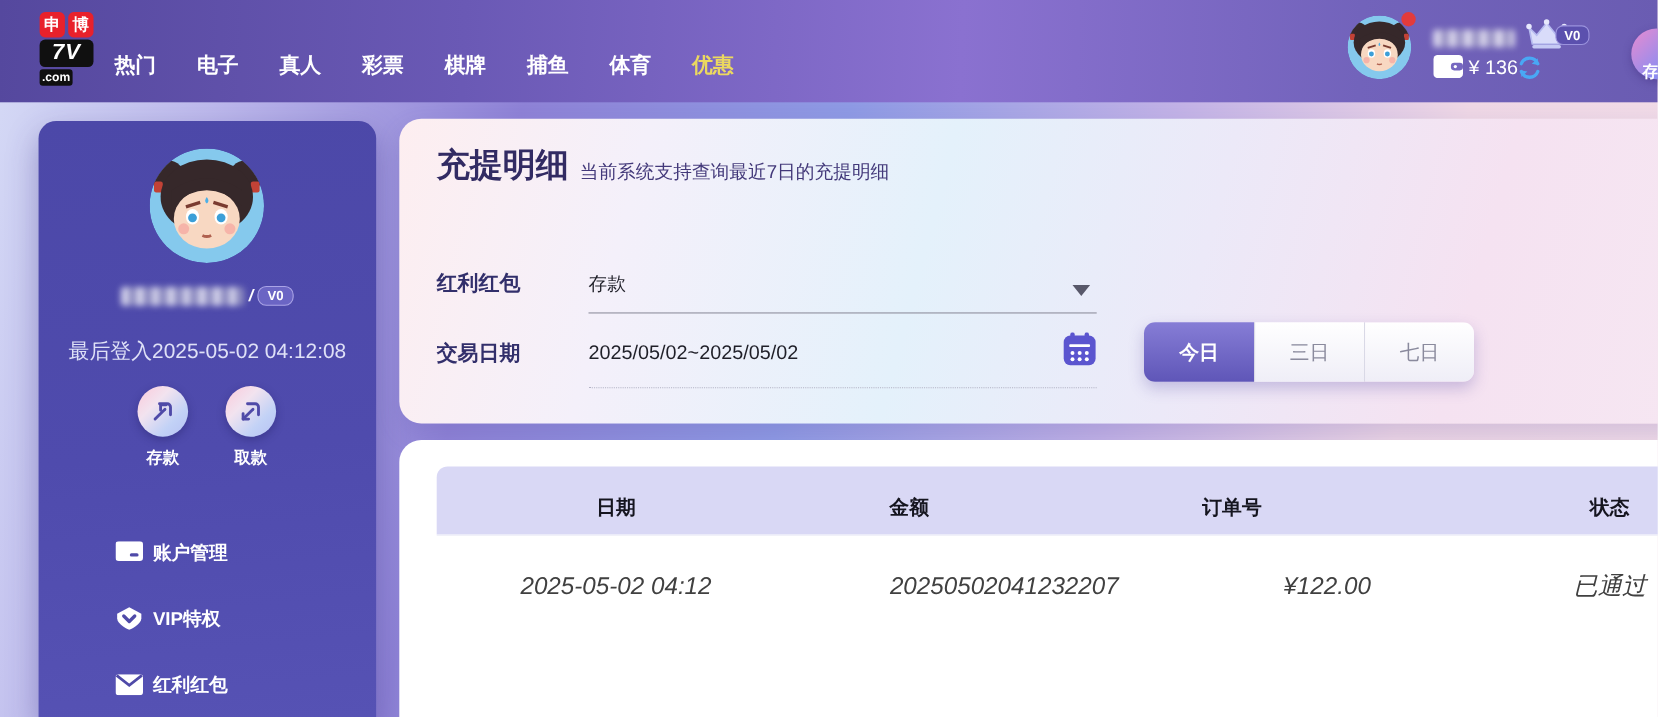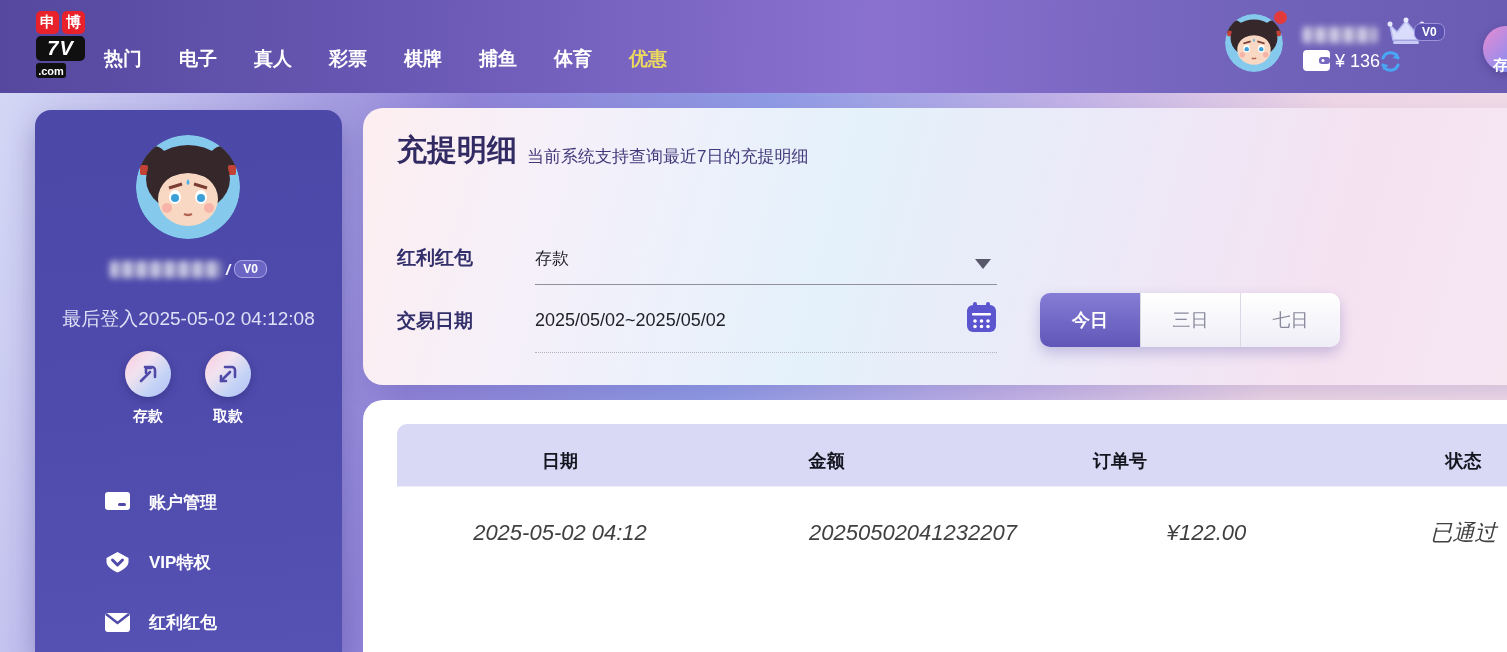--- a/index.html
+++ b/index.html
@@ -53,21 +53,21 @@
     font-weight:800; padding:1px 8px; border-radius:8px; }
   .last-login { position:absolute; left:0; top:196px; width:100%; text-align:center;
     color:#dfe1f7; font-size:19px; }
   .action-row { position:absolute; left:0; top:241px; width:100%; }
   .action { position:absolute; width:80px; text-align:center; cursor:pointer; }
   .action-circle { width:46px; height:46px; border-radius:50%; margin:0 auto;
     background:linear-gradient(135deg,#fbc9da 0%,#f2e3ef 35%,#c2d2f6 70%,#b7c1f3 100%);
     box-shadow:0 3px 8px rgba(30,25,90,.35); display:flex; align-items:center; justify-content:center; }
   .action-label { margin-top:10px; color:#fff; font-size:15px; font-weight:700; }
   .menu { position:absolute; left:0; top:362px; width:100%; }
-  .menu-item { position:relative; height:60px; display:flex; align-items:center; padding-left:70px; gap:19px; cursor:pointer; }
+  .menu-item { position:relative; height:60px; display:flex; align-items:center; padding-left:70px; gap:9px; cursor:pointer; }
   .menu-label { color:#fff; font-size:17px; font-weight:600; }
 
   
   .filter-panel { position:absolute; left:363px; top:108px; width:1200px; height:277px; border-radius:20px;
     background:linear-gradient(105deg,#fdeef0 0%,#f4f0fa 18%,#e4f1fb 40%,#ece9f8 60%,#f5e2f1 80%,#f6e7f2 100%);
     box-shadow:0 10px 22px rgba(95,85,170,.20); }
   .page-title { position:absolute; left:34px; top:22px; font-size:30px; font-weight:800; color:#322b63; }
   .page-subtitle { position:absolute; left:164px; top:37px; font-size:17px; font-weight:400; color:#43397a; }
   .f-label { position:absolute; left:34px; font-size:19px; font-weight:600; color:#322f6b; }
   .f-value { position:absolute; left:172px; font-size:17px; color:#1f1f28; }

